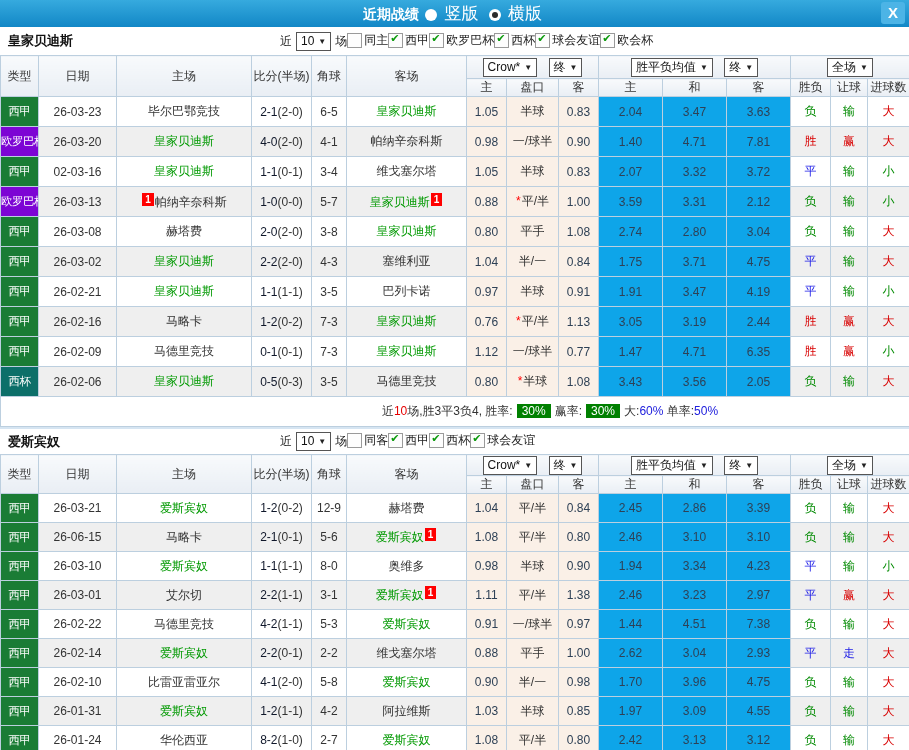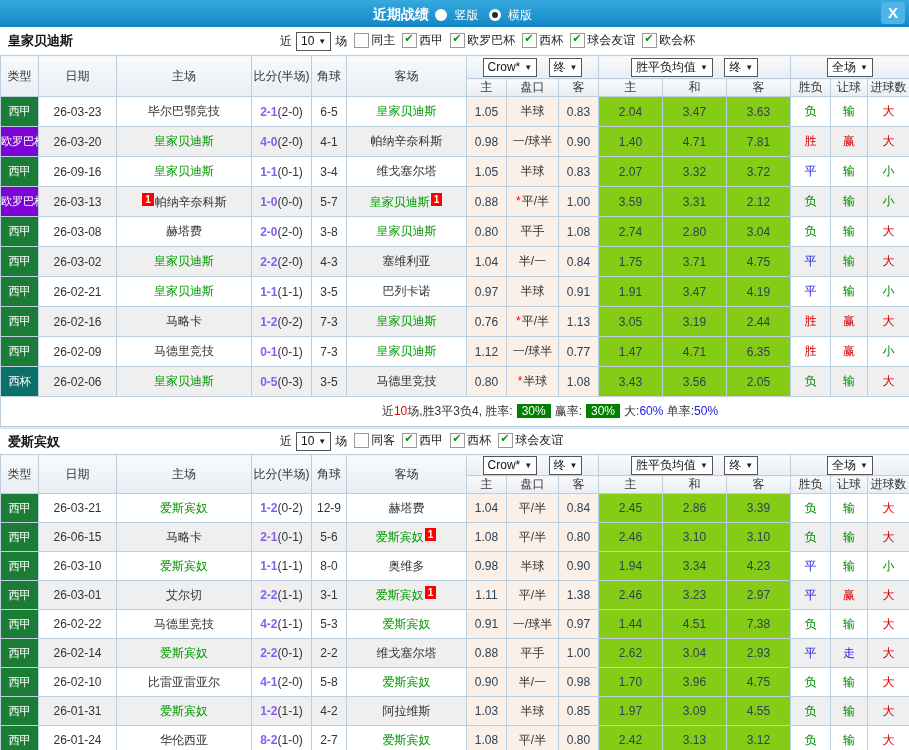--- a/index.html
+++ b/index.html
@@ -5,48 +5,48 @@
   html,body{margin:0;padding:0;}
   body{font-family:"Liberation Sans","DejaVu Sans",sans-serif;}
   .app{width:909px;height:750px;overflow:hidden;background:#d6e5f2;position:relative;}
 
   
   .titlebar{height:27px;background:linear-gradient(#36aade,#1287c6);position:relative;}
   .tb-center{text-align:center;line-height:27px;color:#fff;}
   .tb-title{font-weight:bold;font-size:14px;}
   .radio{width:12px;height:12px;background:#fff;border-radius:50%;display:inline-block;vertical-align:-2px;margin-left:6px;position:relative;}
   .radio.sel::after{content:"";position:absolute;left:3px;top:3px;width:6px;height:6px;border-radius:50%;background:#2b2b2b;}
-  .tb-lbl{font-size:12px;margin:0 4px 0 3px;}
+  .tb-lbl{font-size:17px;margin:0 4px 0 3px;}
   .close{position:absolute;right:4px;top:2px;width:24px;height:22px;line-height:22px;background:#4cb4e6;color:#fff;font-weight:bold;text-align:center;border-radius:3px;font-size:15px;cursor:pointer;}
 
   
   .sec-head{background:#fff;height:28px;display:flex;align-items:center;}
   .sec2 .sec-head{height:25px;margin-top:2px;}
   .team-name{font-weight:bold;font-size:13px;padding-left:8px;width:272px;color:#111;}
   .filters{display:flex;align-items:center;font-size:12px;color:#222;}
   .dd{display:inline-block;border:1px solid #555;background:#fff;height:17px;line-height:17px;padding:0 4px;margin:0 4px;font-size:12px;color:#111;cursor:pointer;white-space:nowrap;}
   .arr{font-size:8px;margin-left:4px;vertical-align:1px;color:#222;}
-  .cbg{display:inline-flex;align-items:center;margin-left:7px;cursor:pointer;text-align:center;}
+  .cbg{display:inline-flex;align-items:center;cursor:pointer;text-align:center;}
   .cb{display:inline-block;width:13px;height:13px;border:1px solid #9a9a9a;background:#fdfdfd;position:relative;margin-right:2px;}
   .cb.checked::after{content:"\2714";position:absolute;left:1px;top:-2px;font-size:11px;font-weight:bold;color:#0b9a0b;}
 
   
   table{border-collapse:collapse;table-layout:fixed;width:909px;background:#fff;}
   td,th{border:1px solid #bccfdf;text-align:center;font-size:12px;color:#333;padding:0;overflow:hidden;white-space:nowrap;font-weight:normal;}
   thead th{background:linear-gradient(#f8fafc,#e9eef4);}
   .s1 .h1 th{height:22px;} .s1 .h2 th{height:16px;}
   .s2 .h1 th{height:20px;} .s2 .h2 th{height:14px;}
   .s1 tbody td{height:29px;}
   .s2 tbody td{height:28px;}
   tr.drow:nth-child(even) .plain{background:#efefef;}
   .warm{background:#faf0e7;}
-  .cool{background:#84cc16;}
+  .cool{background:#0ea5e9;}
   .type{color:#fff;font-size:11.5px;letter-spacing:-0.5px;}
   .hl{color:#009900;}
-  .score-main{color:#8b5cf6;font-weight:bold;}
+  .score-main{color:#0f172a;}
   .score-half{color:#333;}
   .num{color:#2e4156;}
   .star{color:#ff0000;margin-right:1px;}
   .rc{display:inline-block;background:#ff0000;color:#fff;font-size:10px;line-height:13px;padding:0 3px;vertical-align:3px;font-weight:bold;margin:0 1px;}
   td.summary{height:24px;background:#fff;text-align:center;padding-left:190px;}
   .sum-badge{background:#008000;color:#fff;padding:0 5px;margin:0 4px;}
   .sum-red{color:#e60000;}
   .sum-blue{color:#2020dd;}
 </style>
 </head>
@@ -171,21 +171,21 @@
             <td class="warm num">0.90</td>
             <td class="cool num">1.40</td>
             <td class="cool num">4.71</td>
             <td class="cool num">7.81</td>
             <td class="plain letter" style="color: rgb(216, 0, 0);">胜</td>
             <td class="plain letter" style="color: rgb(216, 0, 0);">赢</td>
             <td class="plain letter" style="color: rgb(216, 0, 0);">大</td>
           </tr>
           <tr class="drow">
             <td class="type" style="background: rgb(26, 124, 53);">西甲</td>
-            <td class="plain">26-09-16</td>
+            <td class="plain">02-03-16</td>
             <td class="plain"><span class="hl">皇家贝迪斯</span></td>
             <td class="plain"><span class="score-main">1-1</span><span class="score-half">(0-1)</span></td>
             <td class="plain">3-4</td>
             <td class="plain"><span>维戈塞尔塔</span></td>
             <td class="warm num">1.05</td>
             <td class="warm">半球</td>
             <td class="warm num">0.83</td>
             <td class="cool num">2.07</td>
             <td class="cool num">3.32</td>
             <td class="cool num">3.72</td>

